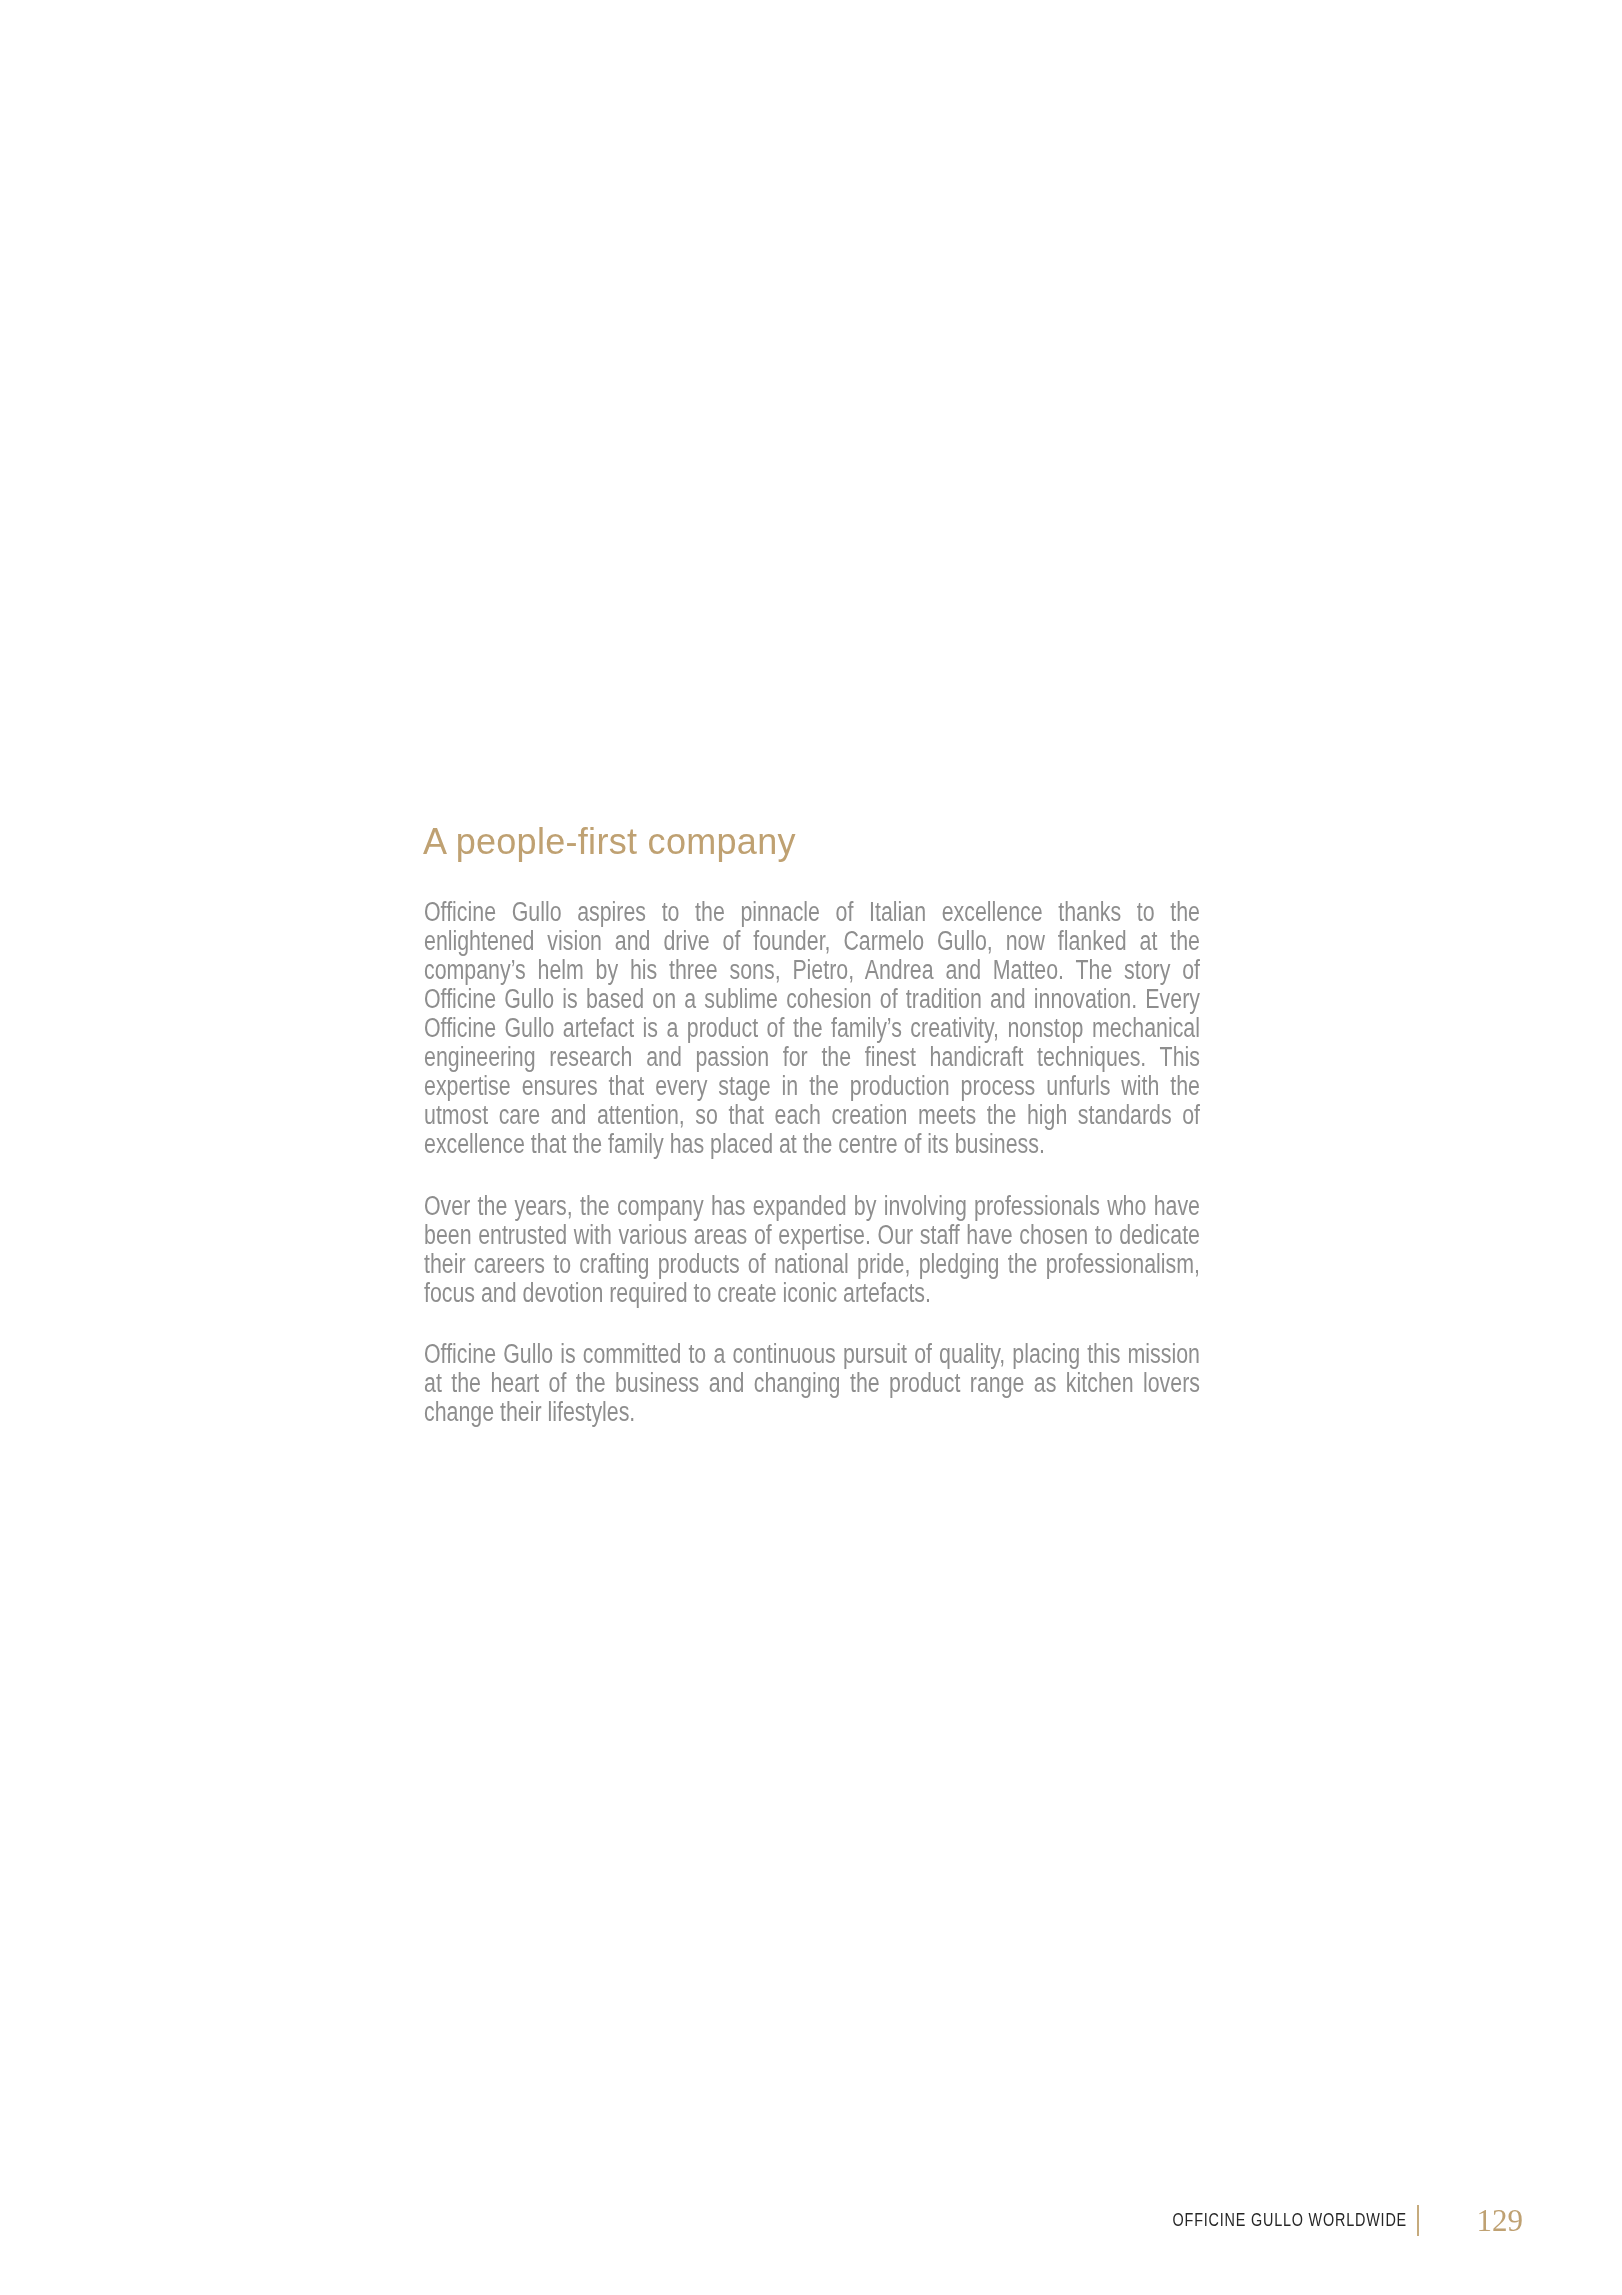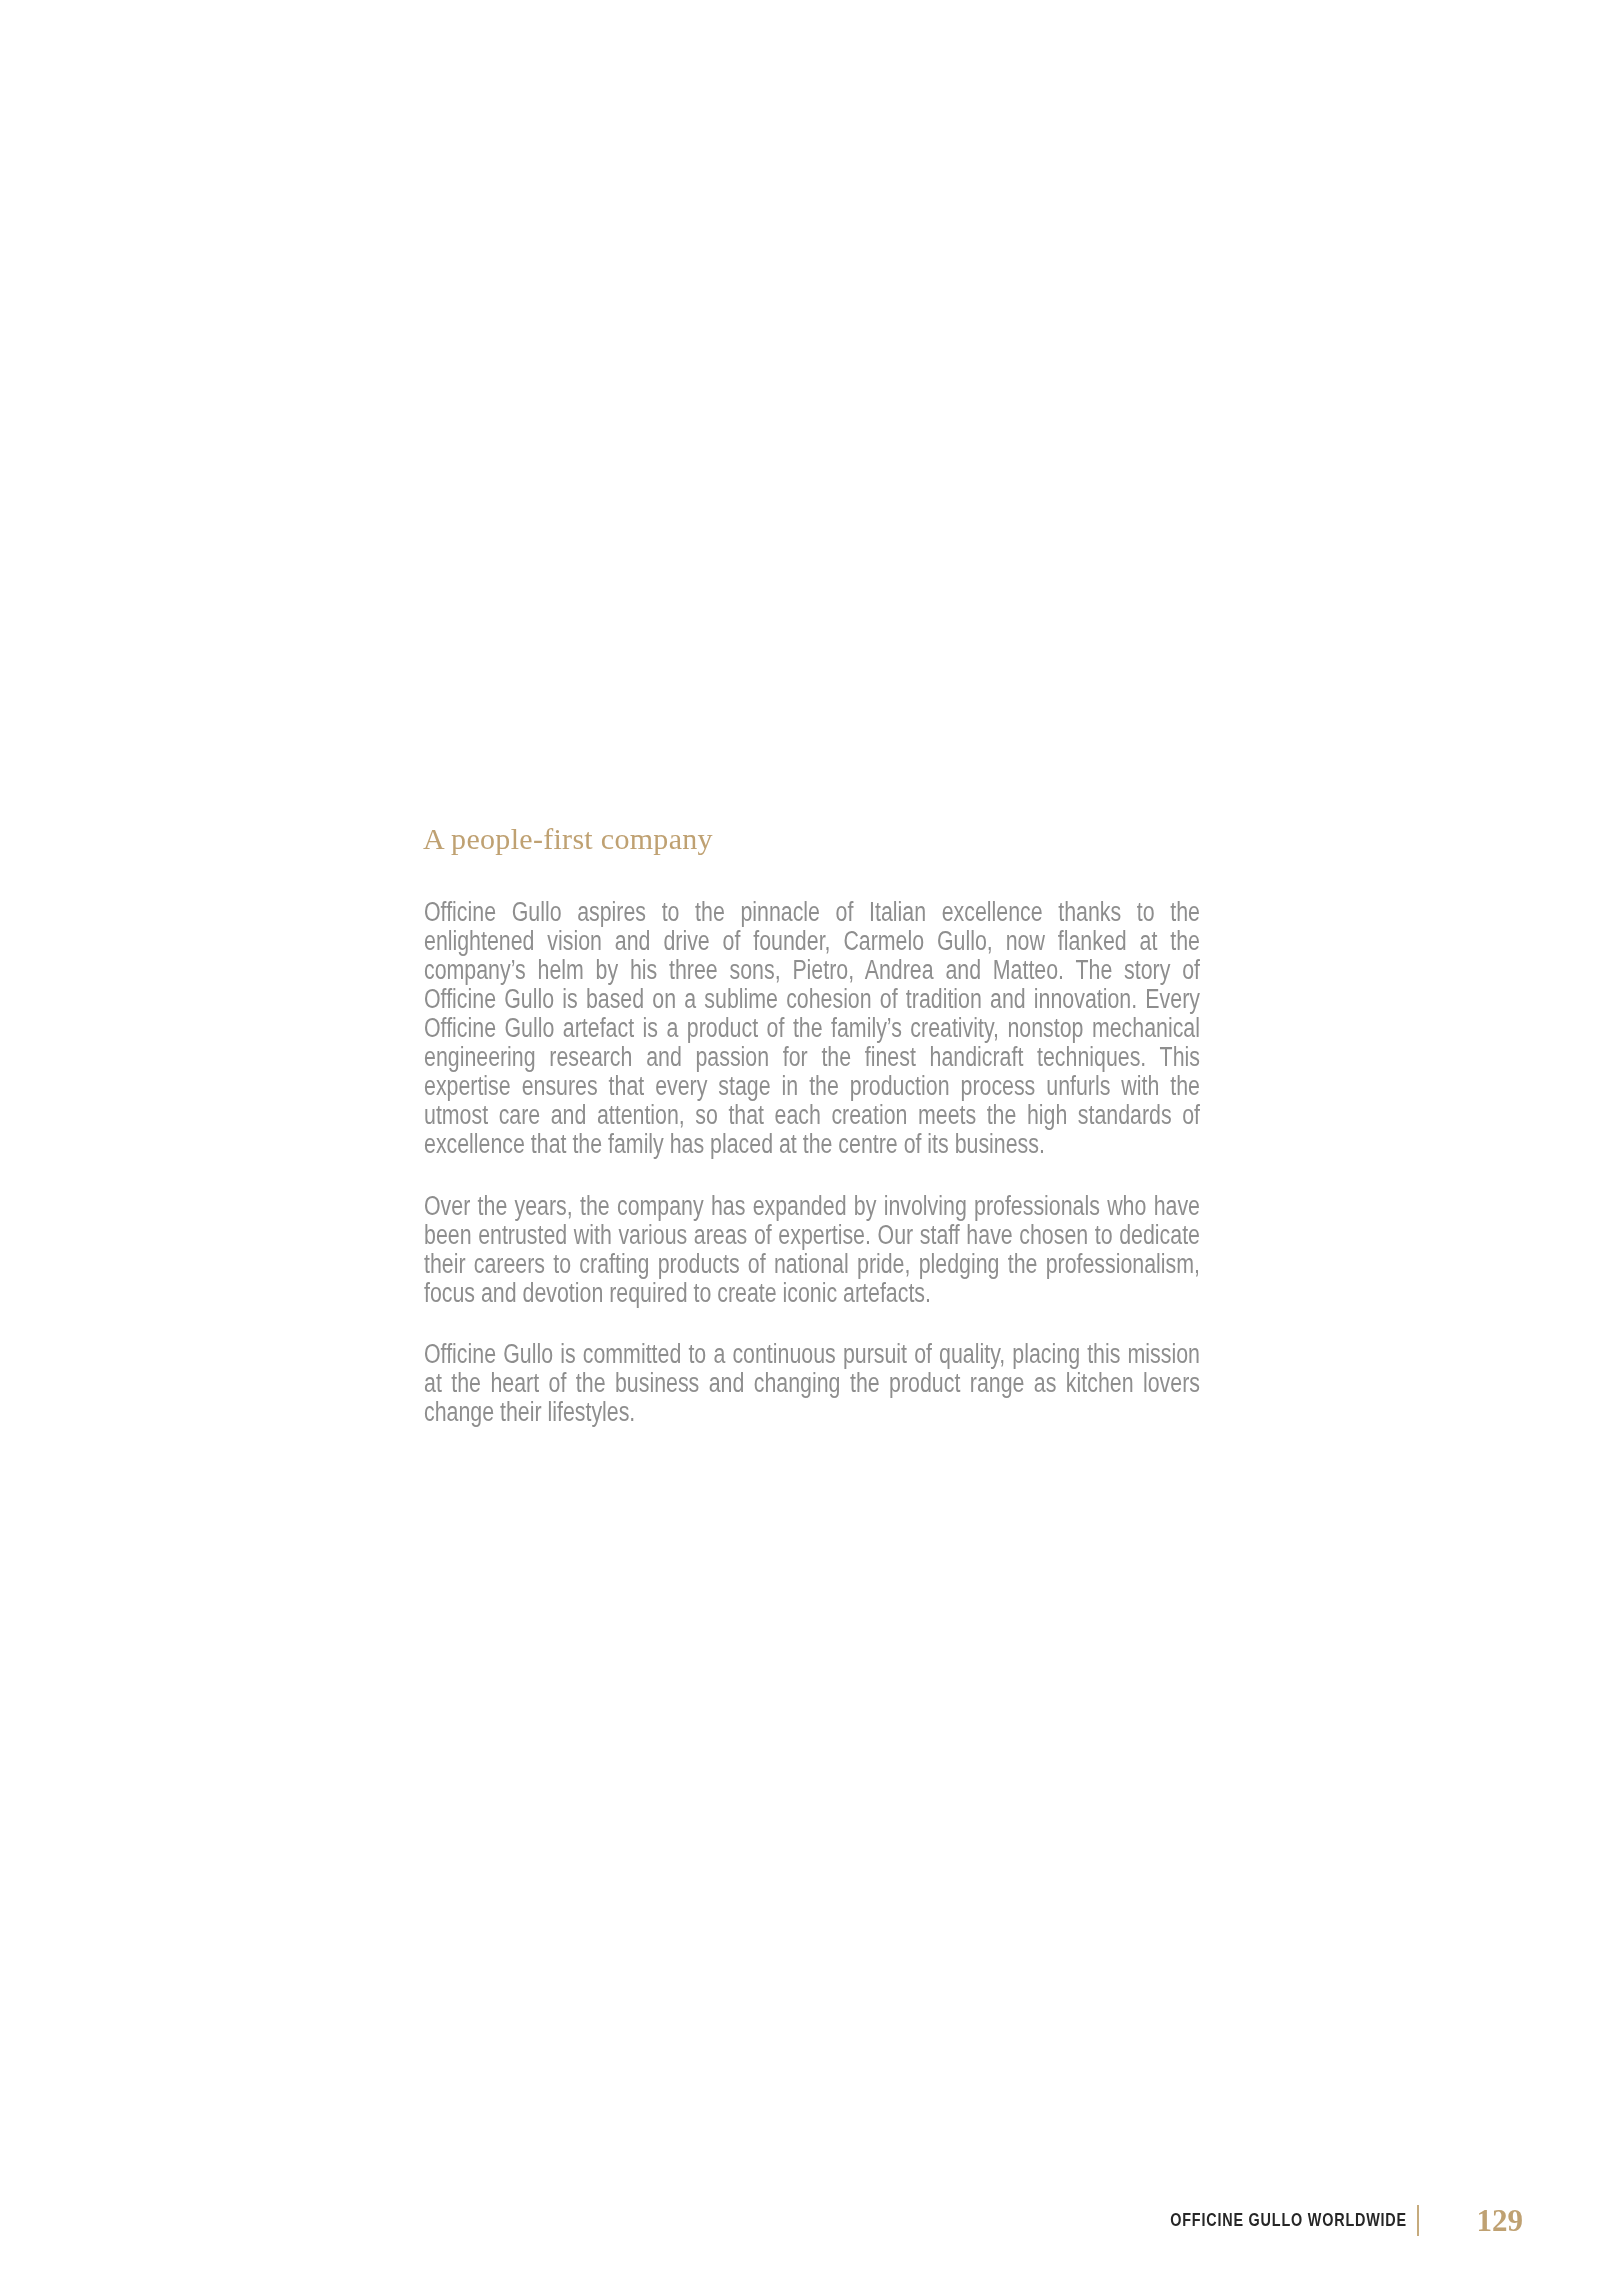--- a/index.html
+++ b/index.html
@@ -16,23 +16,23 @@
     width: 1623px;
     height: 2295px;
     background: var(--page-bg);
     overflow: hidden;
     font-family: "Liberation Sans", "DejaVu Sans", sans-serif;
   }
   .page-title {
     position: absolute;
     left: 423px;
     top: 824px;
-    font-family: Liberation Serif, serif;
+    font-family: Liberation Sans, sans-serif;
     font-weight: 400;
-    font-size: 30px;
+    font-size: 36px;
     line-height: 1;
     letter-spacing: 0.3px;
     color: var(--gold);
     white-space: nowrap;
   }
   .body-col {
     position: absolute;
     left: 424px;
     top: 898px;
     width: 981px;
@@ -46,21 +46,20 @@
   }
   .body-col p { margin: 0 0 32.5px 0; }
   .body-col p:last-child { margin-bottom: 0; }
   .page-footer {
     position: absolute;
     top: 2205px;
     right: 100px;
     height: 31px;
     display: flex;
     align-items: center;
-    font-weight: bold;
   }
   .footer-brand {
     font-size: 18px;
     letter-spacing: 1px;
     color: var(--footer-text);
     white-space: nowrap;
     transform: scaleX(0.8);
     transform-origin: 100% 50%;
   }
   .footer-divider {

